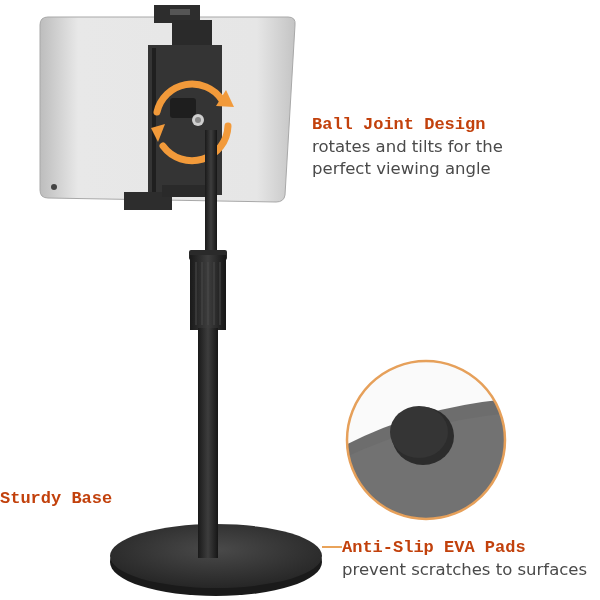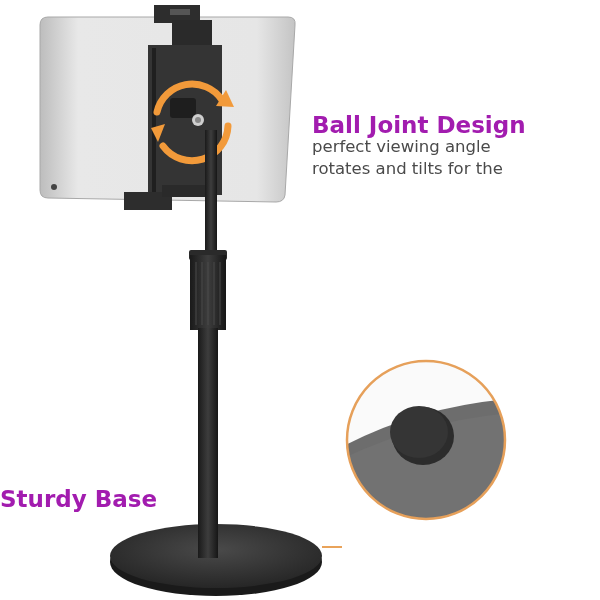--- a/index.html
+++ b/index.html
@@ -1,18 +1,18 @@
 <!DOCTYPE html>
 <html><head>
 <meta charset="utf-8">
 <style>
   html, body { margin:0; padding:0; }
   body { width:600px; height:600px; background:#ffffff; position:relative; overflow:hidden; font-family:"DejaVu Sans", sans-serif; }
   .abs { position:absolute; }
-  .callout-title { font-weight:bold; color:#a21caf; font-size:23px; line-height:22px; white-space:nowrap; }
+  .callout-title { font-weight:bold; color:#c2410c; font-size:17px; line-height:22px; white-space:nowrap;font-family:Liberation Mono, monospace; }
   .callout-desc { color:#4a4a4a; font-size:16.5px; line-height:22px; white-space:nowrap; }
   svg { display:block; }
 </style>
 </head>
 <body>
 
 <svg class="abs" style="left:0;top:0" width="600" height="600">
   <defs>
     <linearGradient id="tab" x1="0" y1="0" x2="1" y2="0">
       <stop offset="0" stop-color="#bdbdbd"></stop>
@@ -91,22 +91,24 @@
       <path d="M340,460 Q420,420 520,412 L520,530 L340,530 Z" fill="#727272"></path>
       <ellipse cx="423" cy="436" rx="31" ry="29" fill="#2c2c2c"></ellipse>
       <ellipse cx="419" cy="432" rx="29" ry="26" fill="#353535"></ellipse>
     </g>
     <circle cx="426" cy="440" r="79" fill="none" stroke="#e6a05a" stroke-width="2.5"></circle>
   </g>
 </svg>
 
 <div class="abs" style="left:312px;top:114px">
   <div class="callout-title">Ball Joint Design</div>
+  <div class="callout-desc">rotates and tilts for the</div>
   <div class="callout-desc">perfect viewing angle</div>
-  <div class="callout-desc">rotates and tilts for the</div>
 </div>
 
 <div class="abs" style="left:0px;top:488px">
   <div class="callout-title">Sturdy Base</div>
 </div>
 
 <div class="abs" style="left:342px;top:537px">
+  <div class="callout-title">Anti-Slip EVA Pads</div>
+  <div class="callout-desc">prevent scratches to surfaces</div>
 </div>
 
 </body></html>

